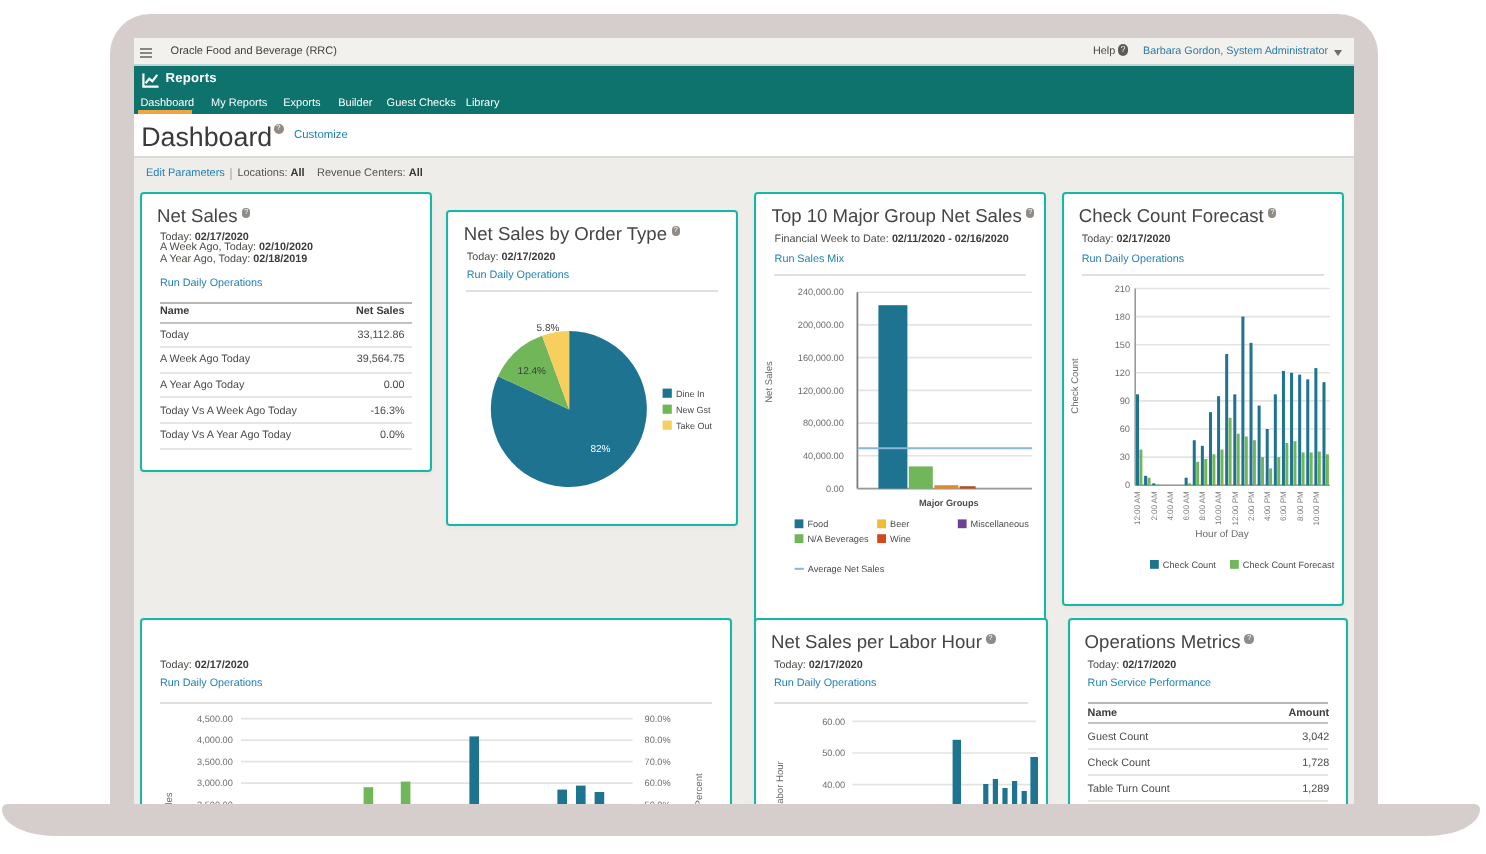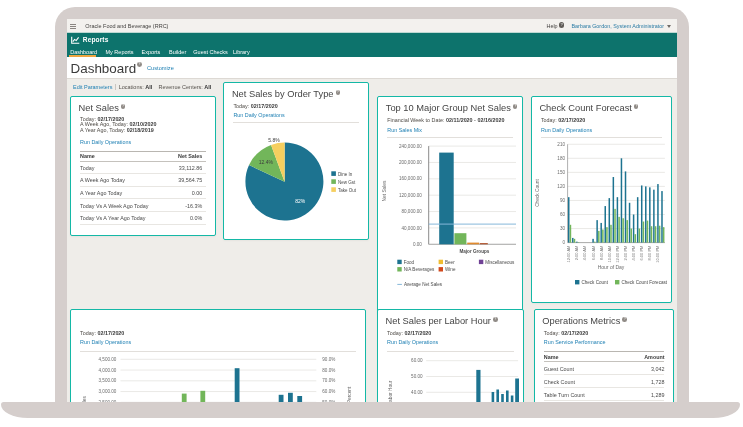--- a/index.html
+++ b/index.html
@@ -75,21 +75,21 @@
 <div class="trow" style="top:92.6px;">A Year Ago Today</div>
 <div class="tval" style="right:12.2px;top:92.6px;">0.00</div>
 <div class="abs" style="left:9px;right:9px;top:101.0px;height:1px;background:#e8e6e2;"></div>
 <div class="trow" style="top:105.2px;">Today Vs A Week Ago Today</div>
 <div class="tval" style="right:12.2px;top:105.2px;">-16.3%</div>
 <div class="abs" style="left:9px;right:9px;top:113.6px;height:1px;background:#e8e6e2;"></div>
 <div class="trow" style="top:117.8px;">Today Vs A Year Ago Today</div>
 <div class="tval" style="right:12.2px;top:117.8px;">0.0%</div>
 <div class="abs" style="left:9px;right:9px;top:126.2px;height:1px;background:#e8e6e2;"></div>
 </div>
-<div class="card" style="left:156.4px;top:63px;width:145.6px;height:157.6px;">
+<div class="card" style="left:156.4px;top:86px;width:145.6px;height:157.6px;">
 <div class="ctitle">Net Sales by Order Type<span class="info"></span></div>
 <div class="csub" style="top:20.5px;">Today: <b>02/17/2020</b></div>
 <div class="clink" style="top:29.3px;">Run Daily Operations</div>
 <div class="sep" style="top:39.3px;"></div>
 <svg class="abs" style="left:-1px;top:-1px;" width="145" height="157" viewBox="0 0 145 157">
           <path d="M61.6,99.8 L61.6,60.5 A39,39 0 1 1 26.04,83.07 Z" fill="#1d7390"></path>
           <path d="M61.6,99.8 L26.04,83.07 A39,39 0 0 1 48.06,62.91 Z" fill="#72b65a"></path>
           <path d="M61.6,99.8 L48.06,62.91 A39,39 0 0 1 61.6,60.5 Z" fill="#f6cf5f"></path>
           <text x="45.3" y="60.3" font-size="5" fill="#3d3d3d">5.8%</text>
           <text x="35.8" y="82" font-size="5" fill="#3d3d3d">12.4%</text>

